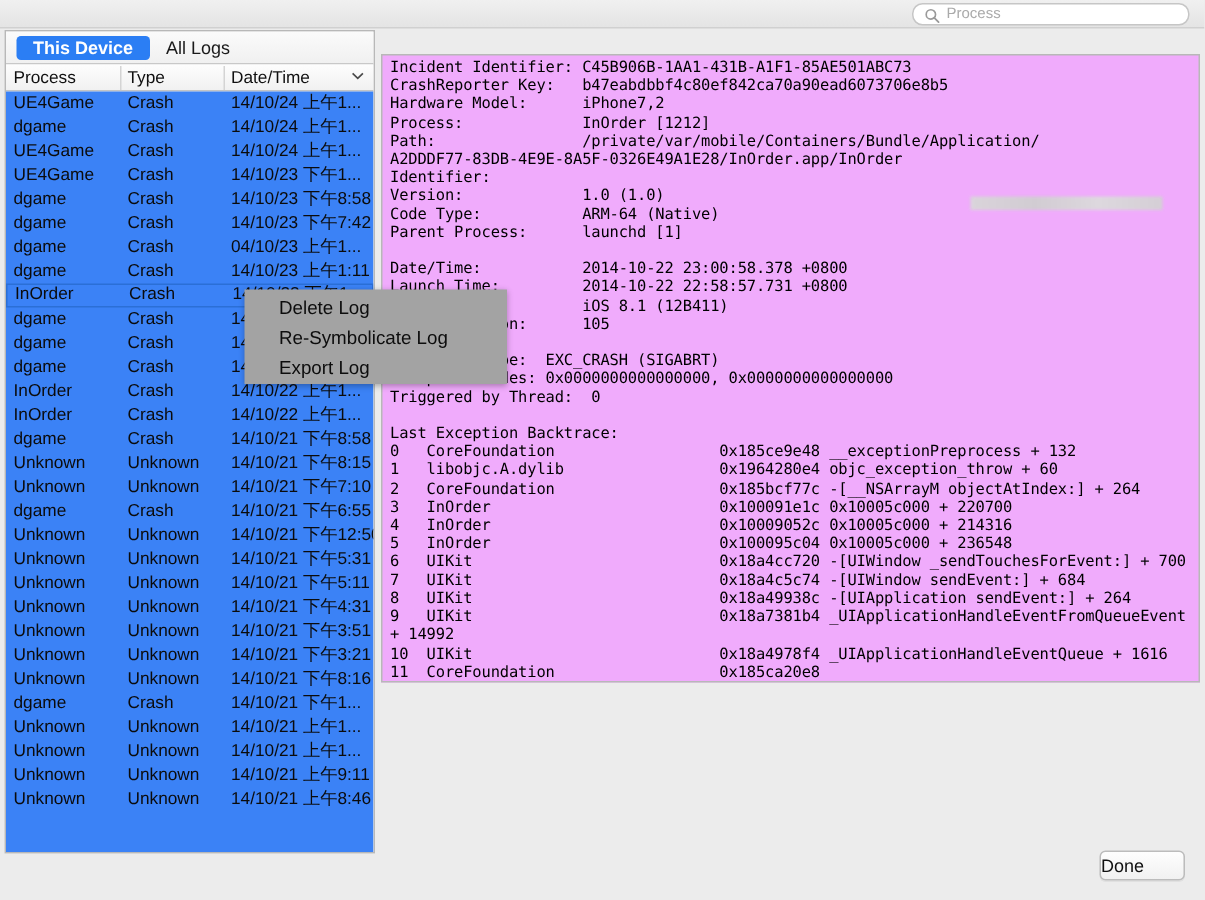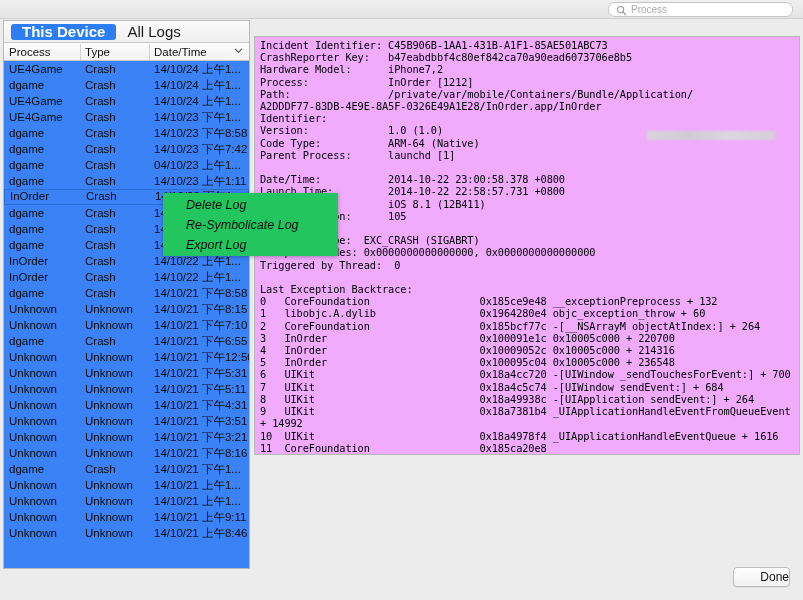--- a/index.html
+++ b/index.html
@@ -71,21 +71,21 @@
     background: linear-gradient(to bottom, #fbfbfb, #f0f0f0);
     border-bottom: 1px solid #c8c8c8;
     display: flex;
     align-items: center;
     padding-left: 7px;
   }
   .seg {
     height: 16px;
     line-height: 16px;
     padding: 0 11px;
-    font-size: 15px;
+    font-size: 12px;
     color: #1a1a1a;
     border-radius: 3px;
     cursor: default;
     white-space: nowrap;
   }
   .seg.active {
     background: #2b7ef4;
     color: #ffffff;
     font-weight: 600;
   }
@@ -174,25 +174,24 @@
     background: linear-gradient(90deg,#d8d8d8,#cfcfcf,#dcdcdc,#d2d2d2);
     filter: blur(1.2px);
     opacity: .92;
   }
 
   
   .context-menu {
     position: absolute;
     left: 163px; top: 193px;
     width: 175px; height: 63px;
-    background: #22c55e;
+    background: #a3a3a3;
     box-shadow: 0 1px 4px rgba(0,0,0,.30);
     z-index: 50;
     padding-top: 2px;
-    font-style: italic;
   }
   .menu-item {
     height: 20px;
     line-height: 20px;
     padding-left: 23px;
     font-size: 12.5px;
     color: #0d0d0d;
     white-space: nowrap;
     cursor: default;
   }
@@ -201,21 +200,21 @@
   .done-button {
     position: absolute;
     right: 13px; bottom: 13px;
     width: 57px; height: 20px;
     background: linear-gradient(to bottom, #fefefe, #f1f1f1);
     border: 1px solid #bcbcbc;
     border-radius: 4px;
     font-family: "Liberation Sans", sans-serif;
     font-size: 12px;
     color: #111;
-    text-align: right;
+    text-align: left;
     line-height: 18px;
     cursor: default;
     box-shadow: 0 1px 0 rgba(0,0,0,.05);
   }
 </style>
 </head>
 <body>
 
 <div id="root">
 

